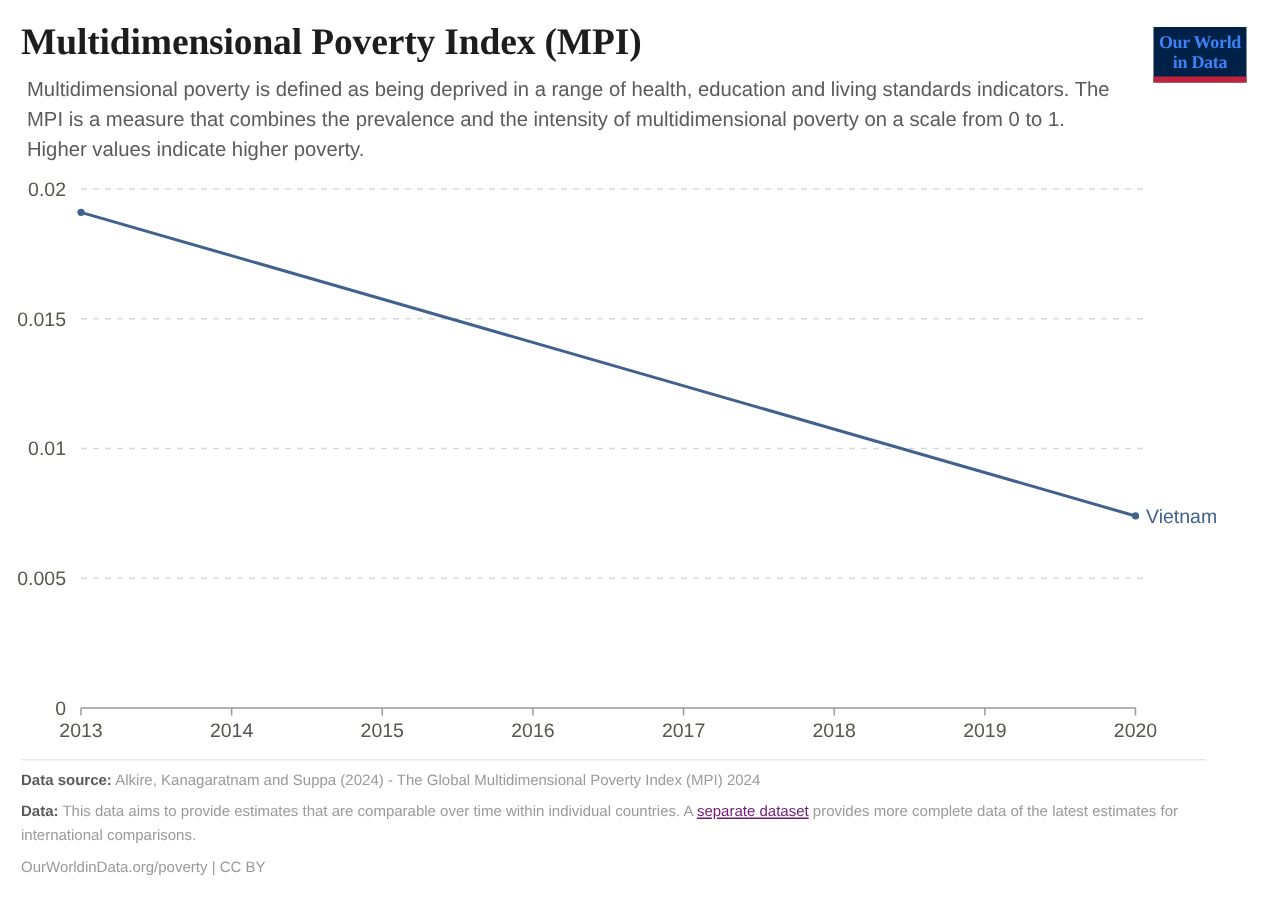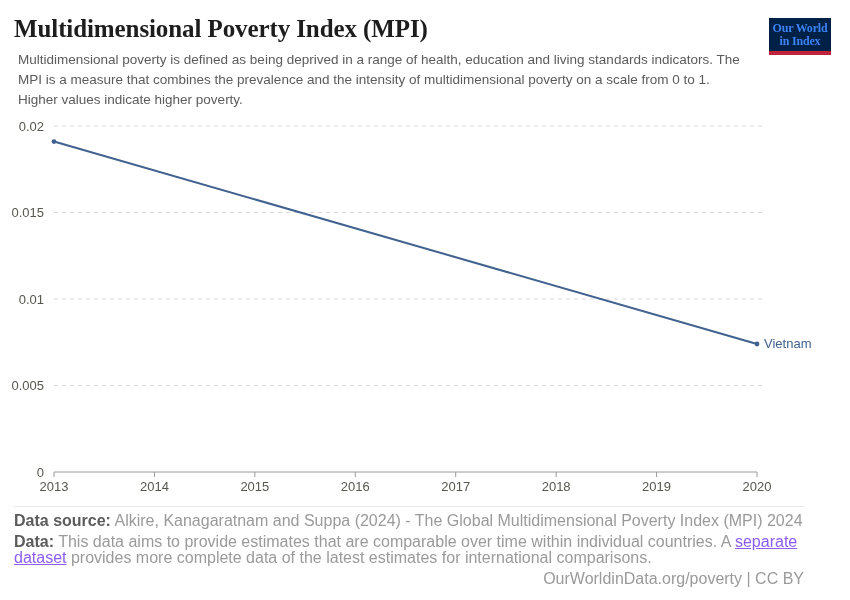--- a/index.html
+++ b/index.html
@@ -98,55 +98,55 @@
     fill: #41618f;
   }
 
   
   .footer {
     position: absolute;
     left: 14px;
     top: 506px;
     width: 790px;
     font-family: "Liberation Sans", sans-serif;
-    font-size: 16px;
+    font-size: 10px;
     line-height: 16px;
     color: #9a9a9a;
   }
   .footer .sep-line {
     border: 0;
     border-top: 1px solid #e7e7e7;
     margin: 0 0 6px 0;
     width: 790px;
   }
   .footer-row {
     margin-bottom: 5px;
   }
-  .footer-row:last-child { margin-bottom: 0; text-align: right; }
+  .footer-row:last-child { margin-bottom: 0; }
   .footer b {
     color: #5b5b5b;
     font-weight: 700;
   }
   .footer .link-underline {
     text-decoration: underline;
-    color: #8b5cf6;
+    color: #701a75;
   }
 </style>
 </head>
 <body>
 
 <div class="page">
 
   <div class="header">
     <h1 class="chart-title">Multidimensional Poverty Index (MPI)</h1>
     <p class="chart-subtitle">Multidimensional poverty is defined as being deprived in a range of health, education and living standards indicators. The MPI is a measure that combines the prevalence and the intensity of multidimensional poverty on a scale from 0 to 1. Higher values indicate higher poverty.</p>
 
     <div class="owid-logo">
       <span class="l1">Our World</span>
-      <span class="l2">in Index</span>
+      <span class="l2">in Data</span>
     </div>
   </div>
 
   <div class="chart-area">
     <svg class="chart-svg" width="850" height="390" viewBox="0 0 850 390">
 
       <g id="gridlines">
           <line x1="54" x2="765" y1="273.5" y2="273.5" stroke="#d9d9d9" stroke-width="1" stroke-dasharray="4 4"></line>
           <line x1="54" x2="765" y1="187" y2="187" stroke="#d9d9d9" stroke-width="1" stroke-dasharray="4 4"></line>
           <line x1="54" x2="765" y1="100.5" y2="100.5" stroke="#d9d9d9" stroke-width="1" stroke-dasharray="4 4"></line>

